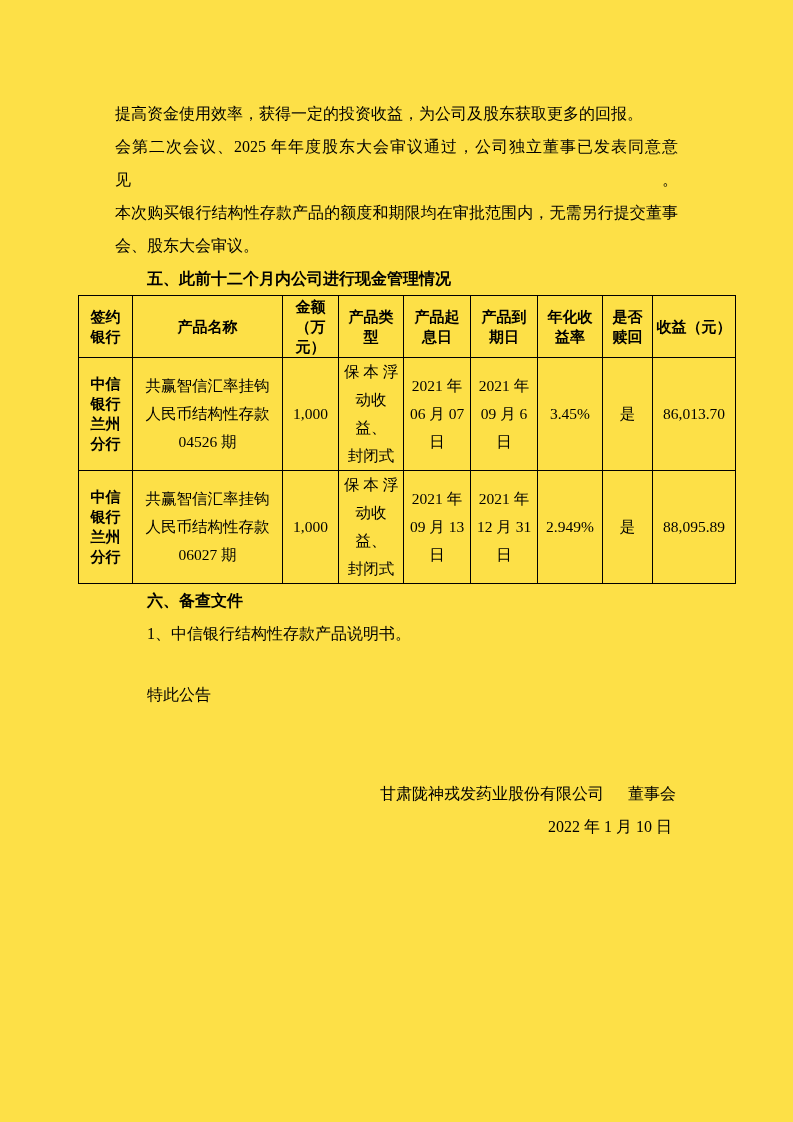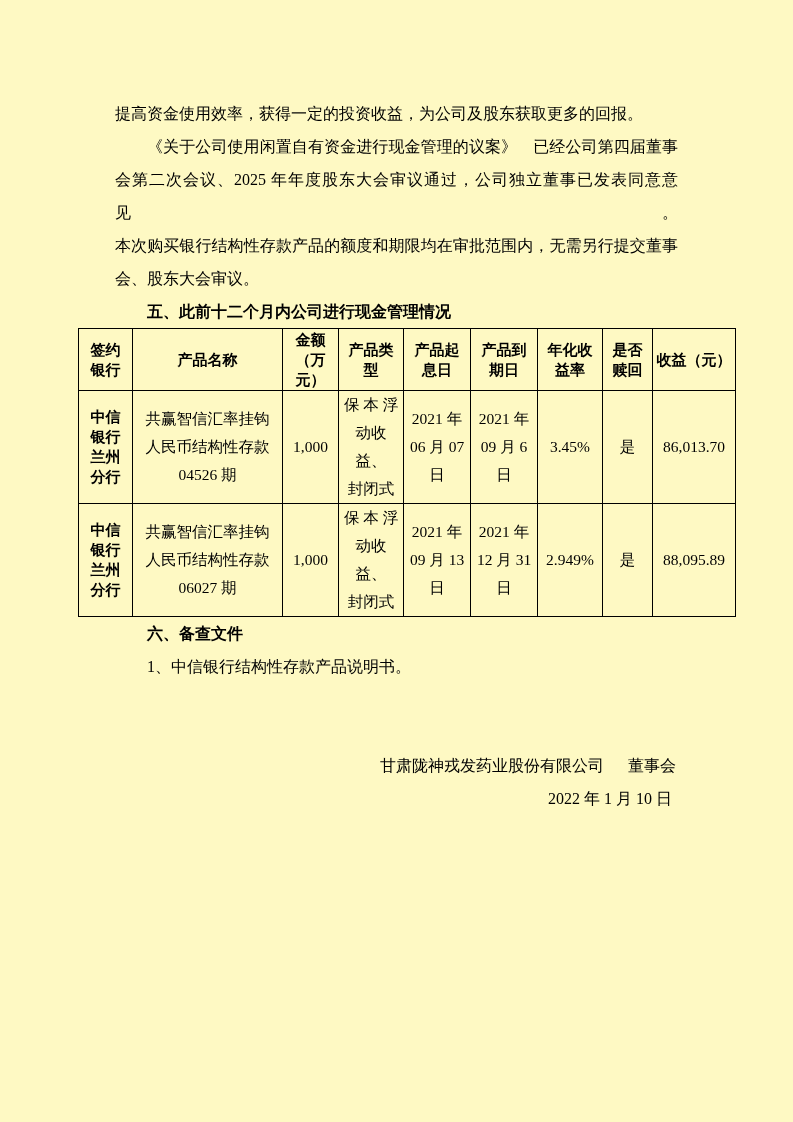--- a/index.html
+++ b/index.html
@@ -5,21 +5,21 @@
   html, body {
     margin: 0;
     padding: 0;
     background: #ffffff;
   }
   .page {
     position: relative;
     width: 793px;
     height: 1122px;
     margin: 0 auto;
-    background: #fef9c3;
+    background: #fde047;
     color: #000000;
     font-family: "Liberation Serif", "DejaVu Serif", serif;
     font-size: 16px;
     line-height: 33px;
     box-sizing: border-box;
     padding: 97px 115px 0 115px;
     overflow: hidden;
   }
   .line {
     white-space: nowrap;
@@ -103,21 +103,20 @@
 </style>
 </head>
 <body>
 
 <div class="page">
 
   <div class="line">提高资金使用效率，获得一定的投资收益，为公司及股东获取更多的回报。</div>
 
 
   <div id="approval-paragraph">
-      <div class="para-line first just">《关于公司使用闲置自有资金进行现金管理的议案》　已经公司第四届董事</div>
       <div class="para-line just">会第二次会议、2025 年年度股东大会审议通过，公司独立董事已发表同意意见。</div>
       <div class="para-line just">本次购买银行结构性存款产品的额度和期限均在审批范围内，无需另行提交董事</div>
       <div class="para-line">会、股东大会审议。</div>
     </div>
 
   <div class="heading">五、此前十二个月内公司进行现金管理情况</div>
 
   <table class="cm-table">
     <colgroup id="cm-cols">
         <col style="width: 54px;">
@@ -196,20 +195,21 @@
           <td class="col-7">是</td>
           <td class="col-8">88,095.89</td>
         </tr>
       </tbody>
   </table>
 
   <div class="heading">六、备查文件</div>
 
   <div class="doc-item">1、中信银行结构性存款产品说明书。</div>
 
+  <div class="closing">特此公告</div>
 
   <div class="sig-line">
     <span>甘肃陇神戎发药业股份有限公司</span><span class="sig-gap"></span><span>董事会</span>
   </div>
 
   <div class="sig-date">2022 年 1 月 10 日</div>
 
 </div>
 
 </body></html>

